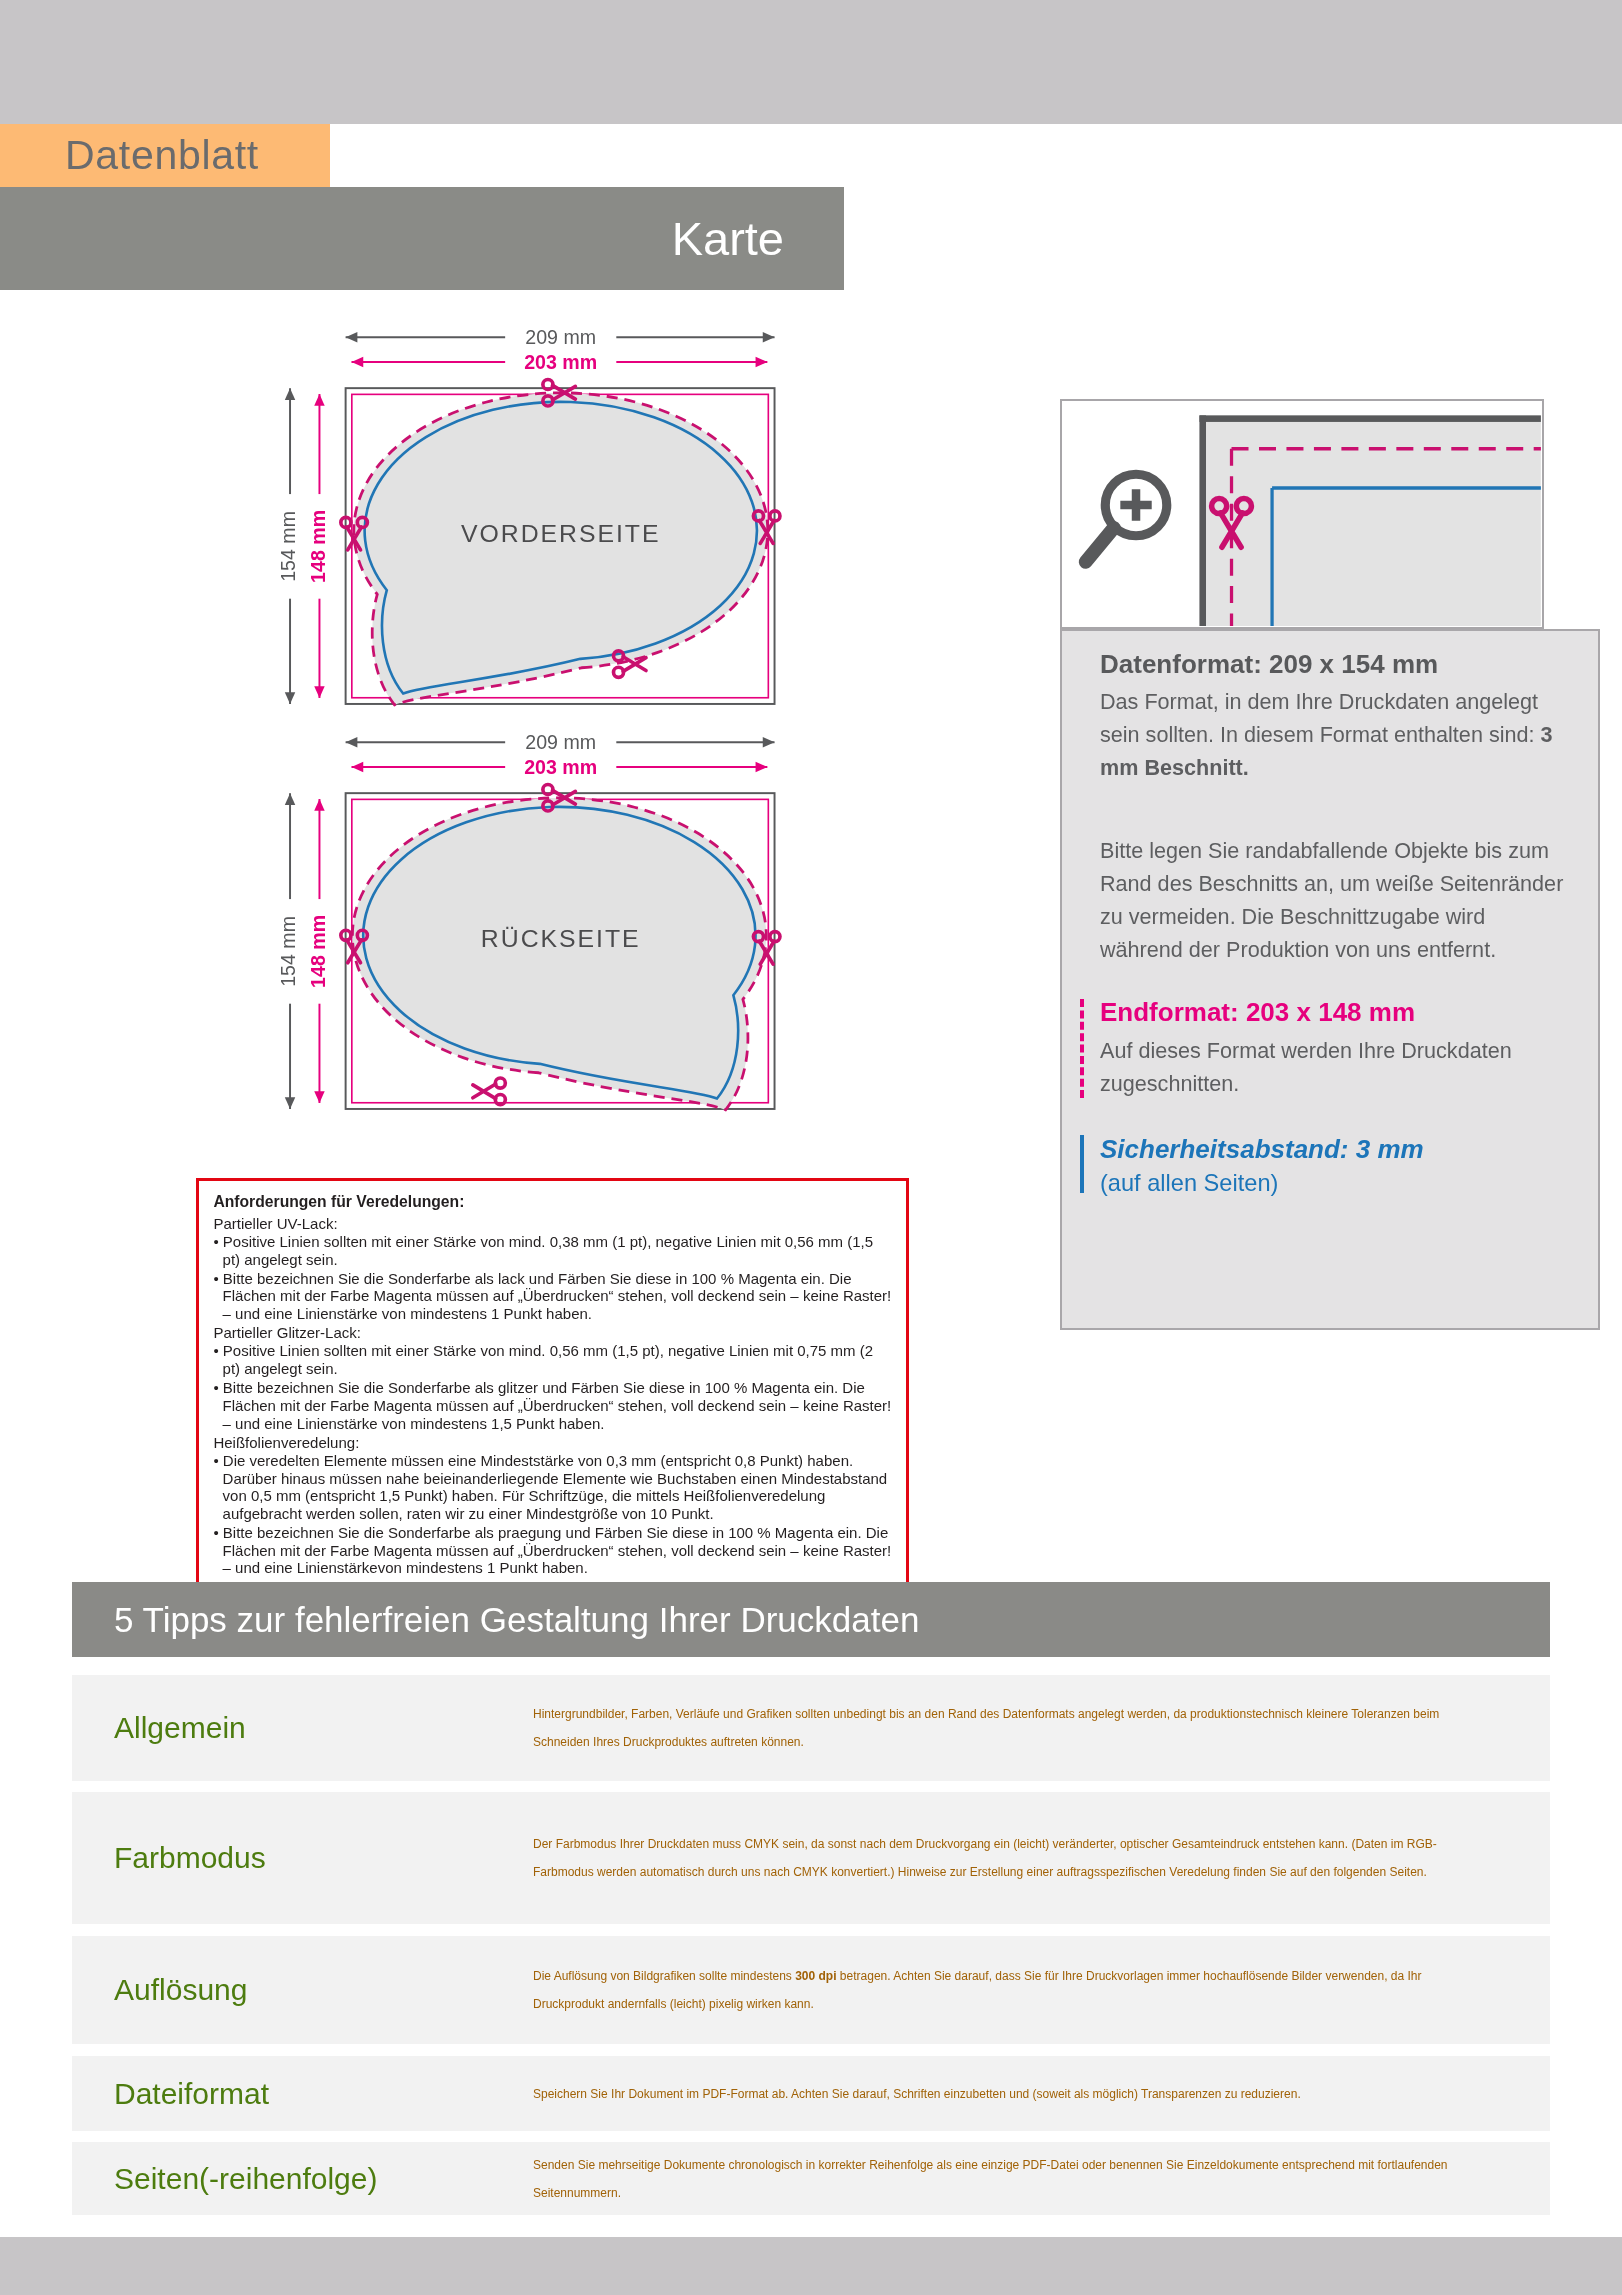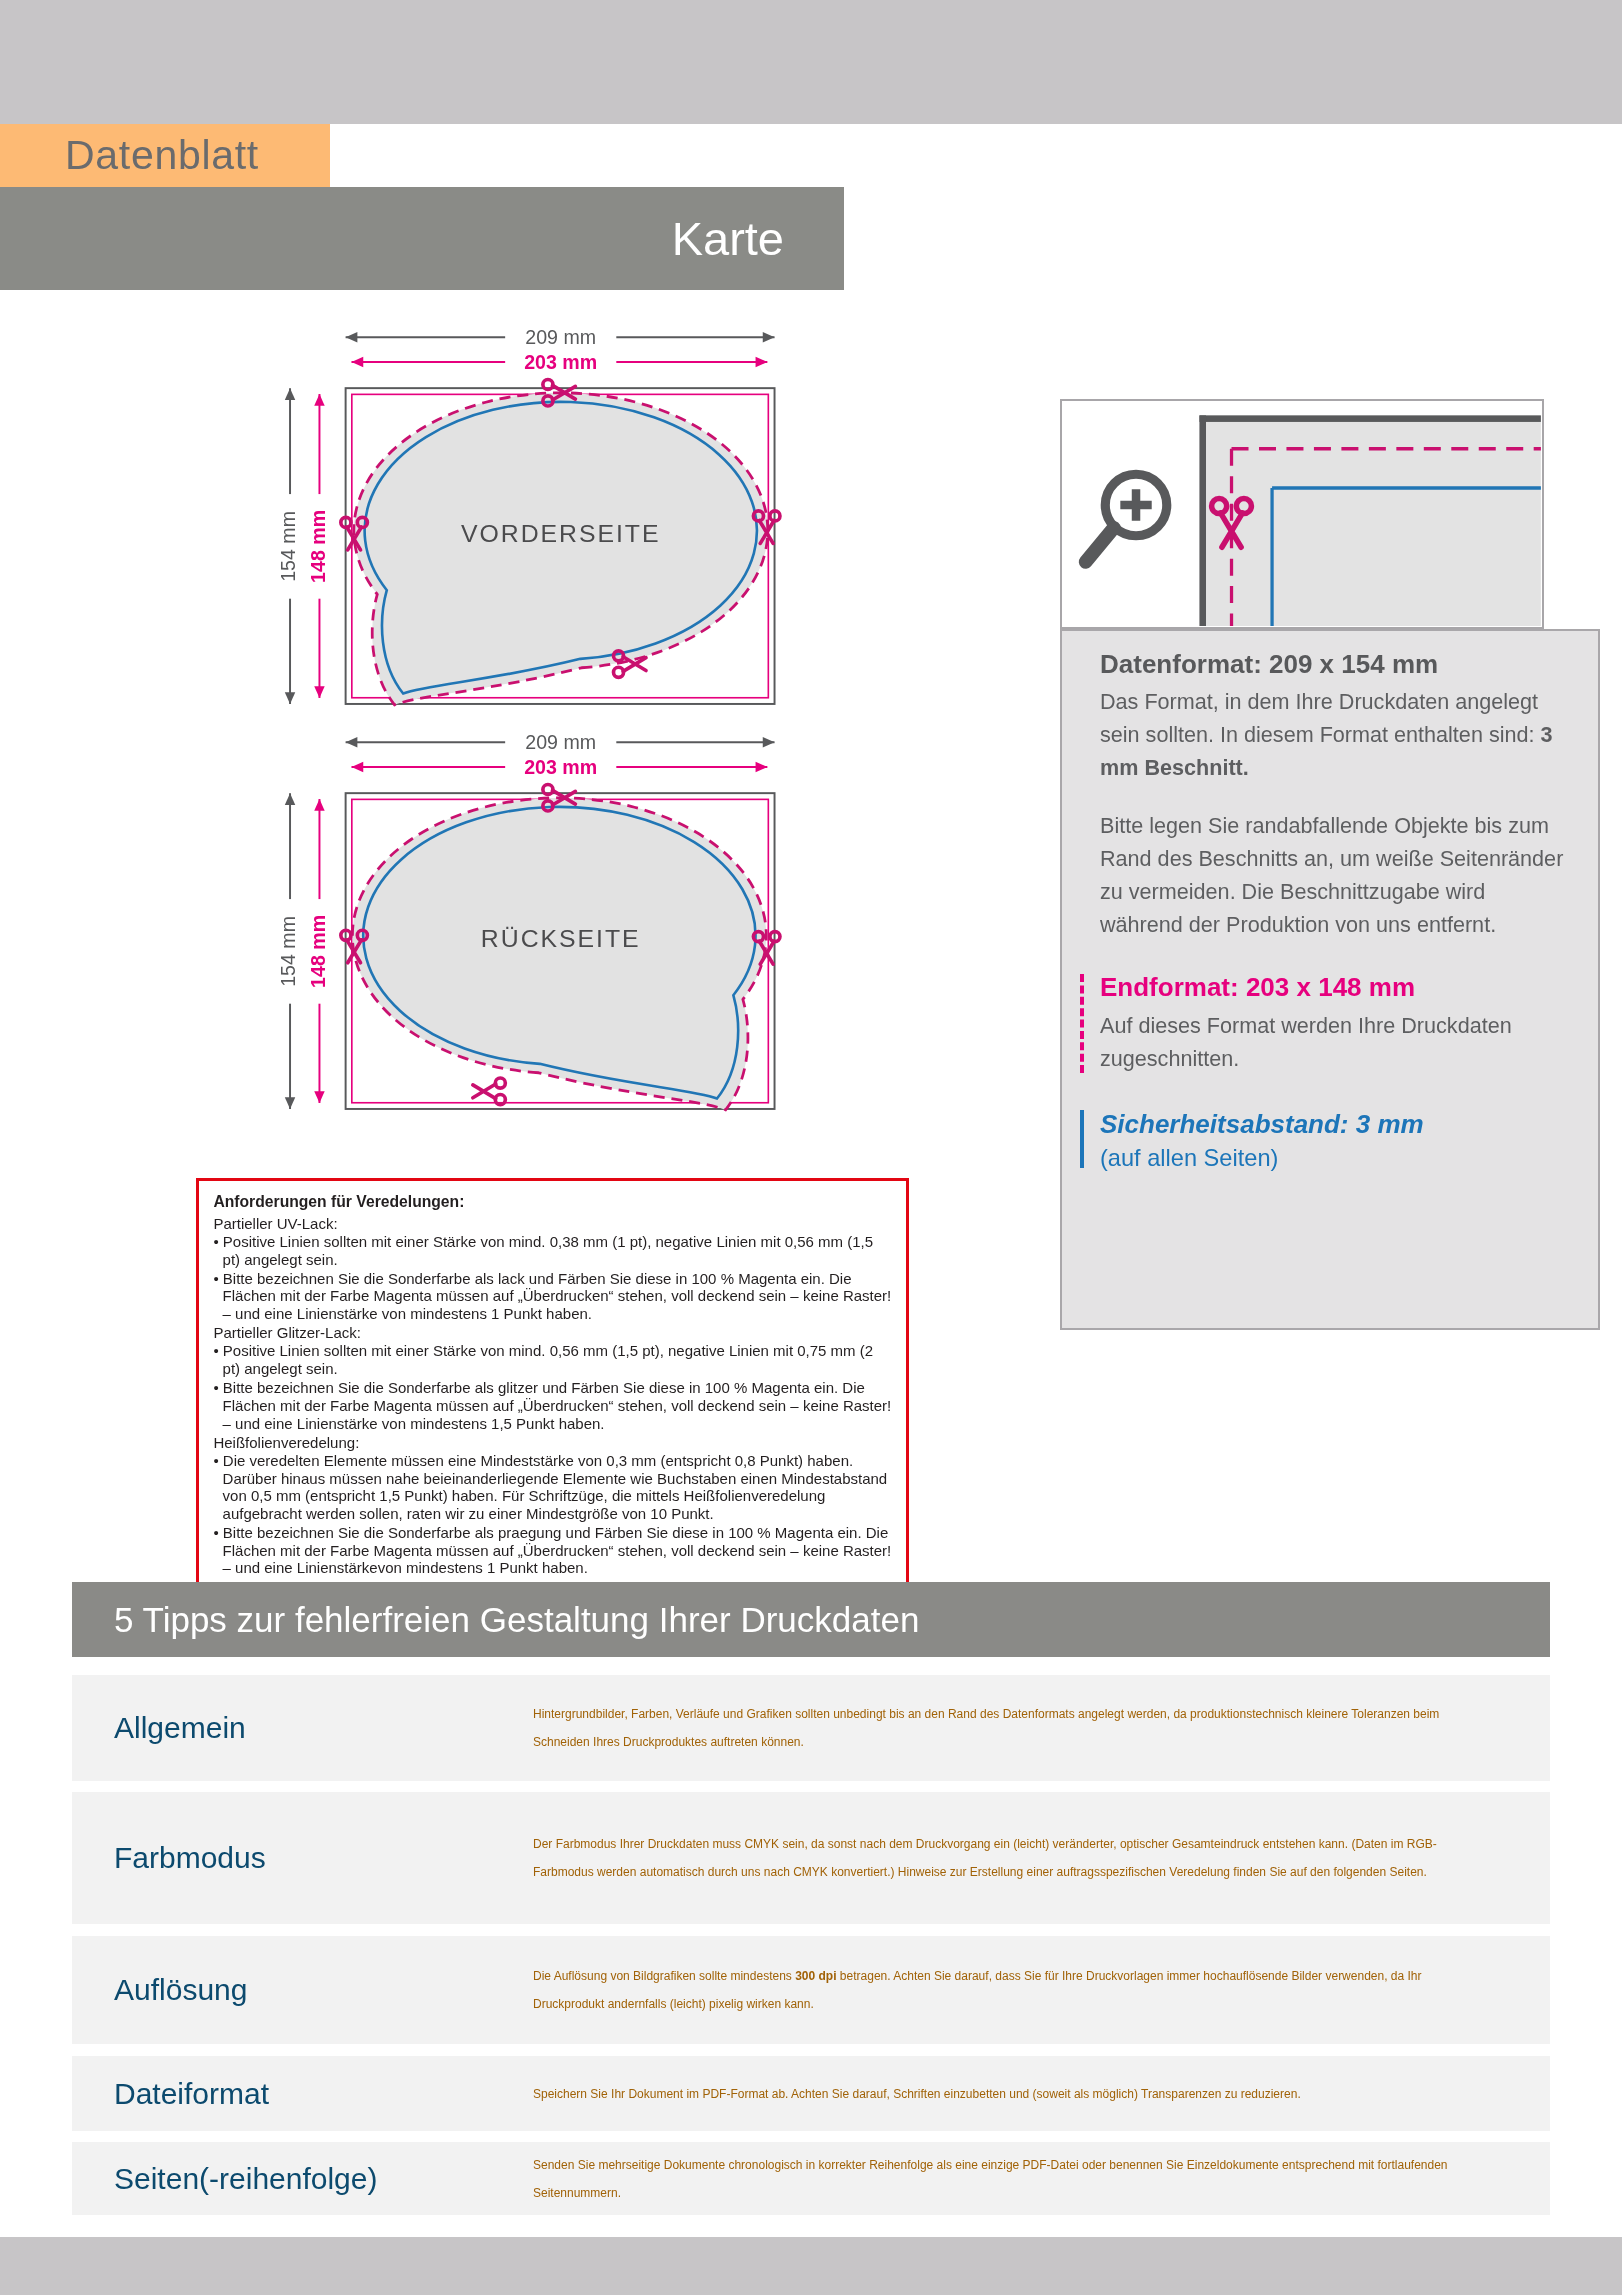--- a/index.html
+++ b/index.html
@@ -76,21 +76,21 @@
     margin:1.3px 0; }
   .req-box li::before { content:"\2022\00a0"; }
 
   
   .tips-banner { left:72px; top:1582px; width:1478px; height:75px; background:#8a8a87;
     display:flex; align-items:center; }
   .tips-banner span { color:#ffffff; font-size:35px; padding-left:42px; }
   .tip-row { left:72px; width:1478px; background:#f2f2f2; display:flex; align-items:center;
     box-sizing:border-box; }
   .tip-label { width:461px; padding-left:42px; box-sizing:border-box; font-size:30px;
-    color:#0c4a6e; flex-shrink:0; }
+    color:#4d7c0f; flex-shrink:0; }
   .tip-text { width:929px; font-size:12px; line-height:28px; color:#a16207; }
   #row-0 { top:1675px; height:106px; }
   #row-1 { top:1792px; height:132px; }
   #row-2 { top:1936px; height:108px; }
   #row-3 { top:2056px; height:75px; }
   #row-4 { top:2142px; height:73px; }
 
   .footer-band { left:0; top:2237px; width:1623px; height:59px; background:#c7c5c7; }
 </style>
 </head>
@@ -227,21 +227,21 @@
       <path d="M113,135 V183 M89,159 H137" stroke-width="13"></path>
       <path d="M79,194 L36,246" stroke-width="21" stroke-linecap="round"></path>
     </g>
   </svg>
 </div>
 
 <div class="abs info-panel">
   <div class="info-block datenformat">
     <p class="info-h">Datenformat: 209 x 154 mm</p>
     <p class="info-p"><span>Das Format, in dem Ihre Druckdaten angelegt sein sollten. In diesem Format enthalten sind: </span><b>3 mm Beschnitt.</b></p>
-    <p class="info-p" style="margin-top:25px">Bitte legen Sie randabfallende Objekte bis zum Rand des Beschnitts an, um weiße Seitenränder zu vermeiden. Die Beschnittzugabe wird während der Produktion von uns entfernt.</p>
+    <p class="info-p" style="margin-top:50px">Bitte legen Sie randabfallende Objekte bis zum Rand des Beschnitts an, um weiße Seitenränder zu vermeiden. Die Beschnittzugabe wird während der Produktion von uns entfernt.</p>
   </div>
   <div class="info-block endformat">
     <div class="accent-dashed"></div>
     <p class="info-h mag">Endformat: 203 x 148 mm</p>
     <p class="info-p">Auf dieses Format werden Ihre Druckdaten zugeschnitten.</p>
   </div>
   <div class="info-block sicherheit">
     <div class="accent-solid"></div>
     <p class="info-h blue">Sicherheitsabstand: 3 mm</p>
     <p class="info-sub">(auf allen Seiten)</p>

